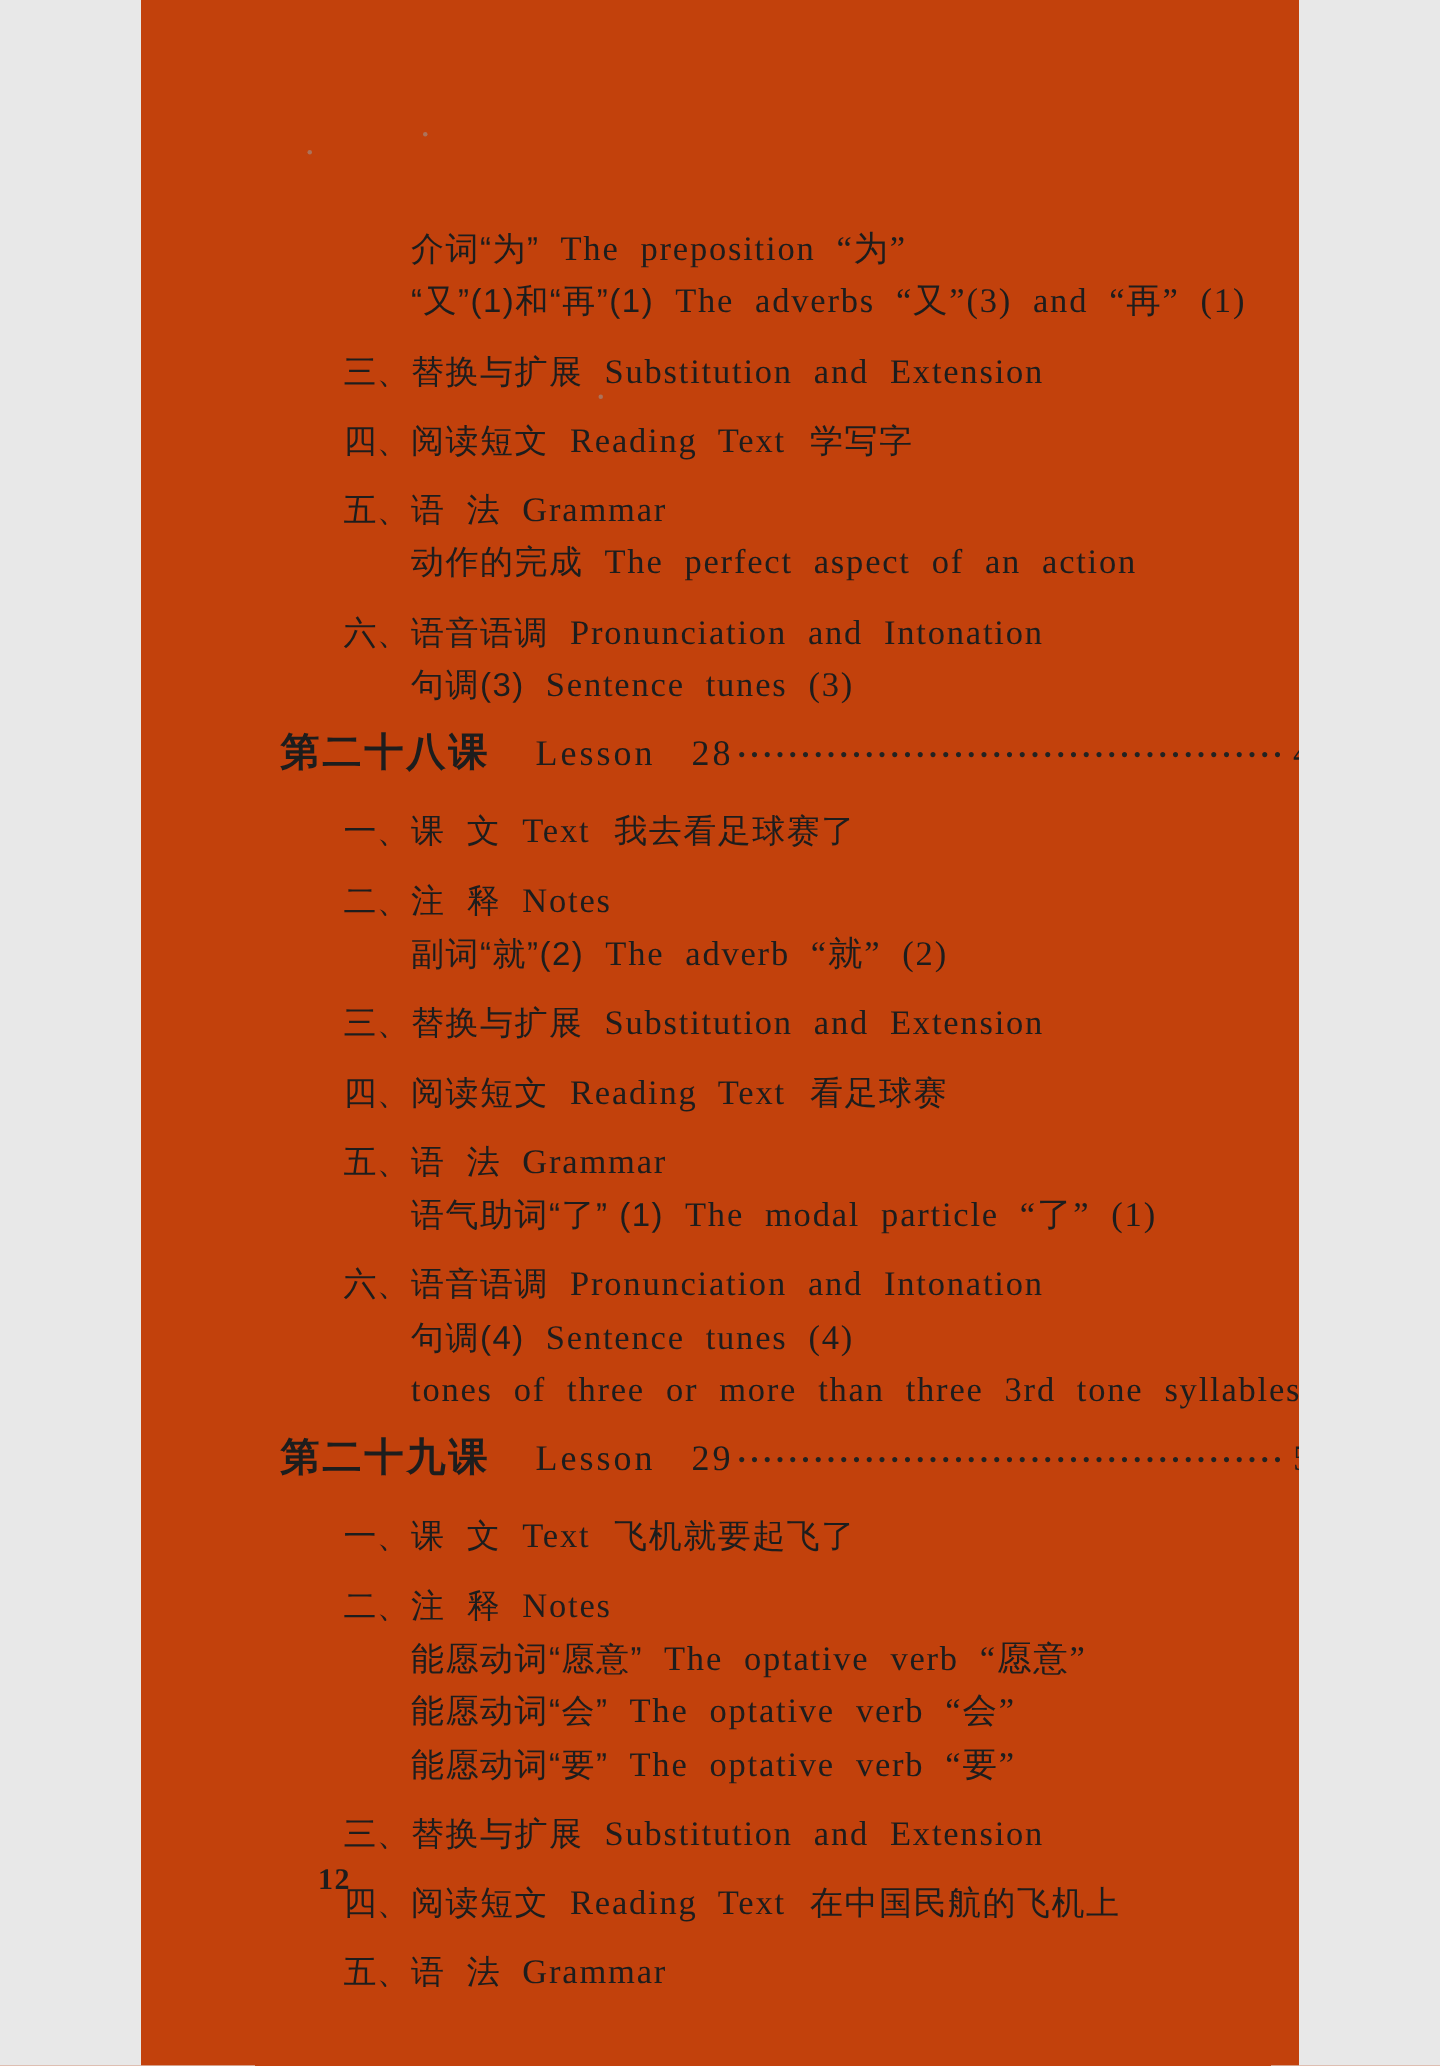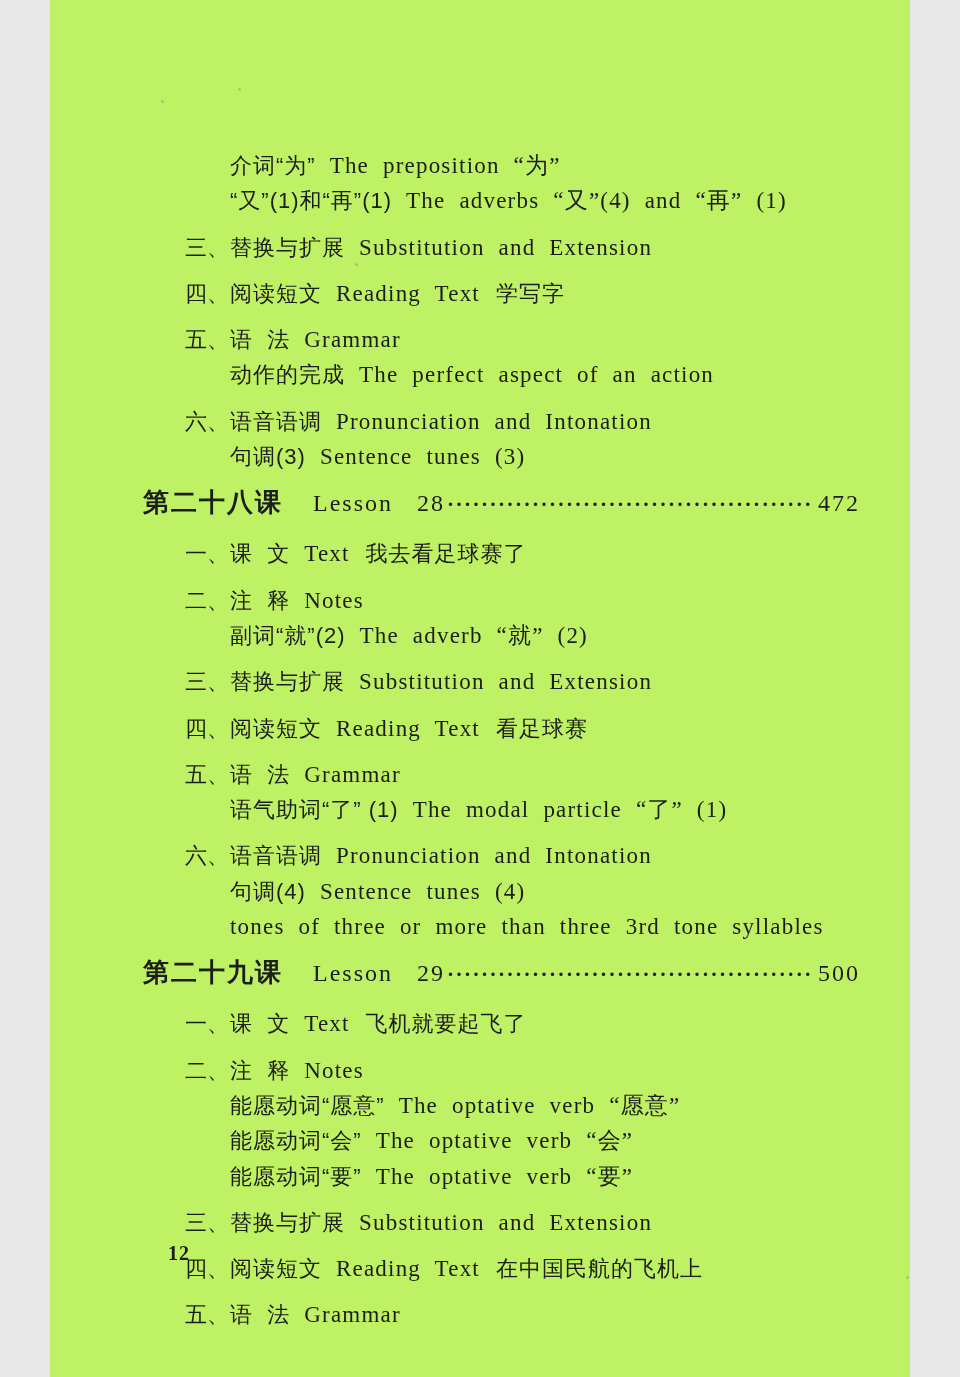--- a/index.html
+++ b/index.html
@@ -2,24 +2,24 @@
 <html><head>
 <meta charset="utf-8">
 <style>
   html, body {
     margin: 0;
     padding: 0;
     background: #e8e8e8;
   }
   .page {
     position: relative;
-    width: 860px;
+    width: 772px;
     height: 1377px;
     margin: 0 auto;
-    background: #bef264;
+    background: #c2410c;
     overflow: hidden;
     color: #1d1d1d;
     font-family: "Liberation Serif", serif;
   }
   
   .speck {
     position: absolute;
     background: #9a9a9a;
     border-radius: 50%;
     opacity: .55;
@@ -119,21 +119,21 @@
     letter-spacing: 1px;
     color: #1d1d1d;
   }
 </style>
 </head>
 <body>
 
 <div class="page">
   <div class="toc">
       <div class="row sub"><span class="cn">介词“为”</span><span class="en">The preposition “为”</span></div>
-      <div class="row sub"><span class="cn">“又”(1)和“再”(1)</span><span class="en">The adverbs “又”(4) and “再” (1)</span></div>
+      <div class="row sub"><span class="cn">“又”(1)和“再”(1)</span><span class="en">The adverbs “又”(3) and “再” (1)</span></div>
       <div class="row item"><span class="marker">三、</span><span class="cn">替换与扩展</span><span class="en">Substitution and Extension</span></div>
       <div class="row item"><span class="marker">四、</span><span class="cn">阅读短文</span><span class="en">Reading Text</span><span class="cn extra">学写字</span></div>
       <div class="row item"><span class="marker">五、</span><span class="cn">语  法</span><span class="en">Grammar</span></div>
       <div class="row sub"><span class="cn">动作的完成</span><span class="en">The perfect aspect of an action</span></div>
       <div class="row item"><span class="marker">六、</span><span class="cn">语音语调</span><span class="en">Pronunciation and Intonation</span></div>
       <div class="row sub"><span class="cn">句调(3)</span><span class="en">Sentence tunes (3)</span></div>
       <div class="row lesson">
         <span class="cn lesson-cn">第二十八课</span>
         <span class="en lesson-label">Lesson</span>
         <span class="num">28</span>

